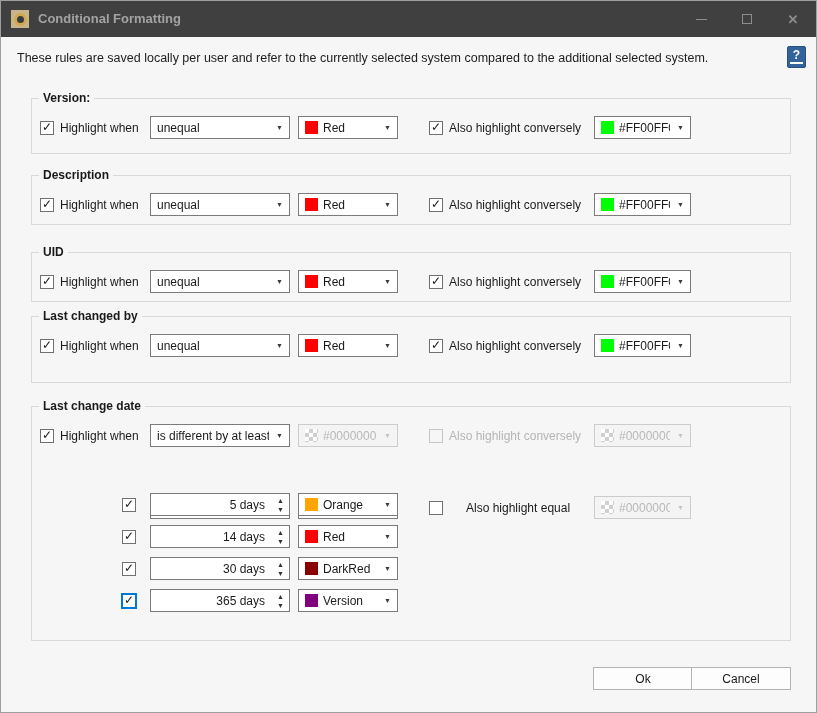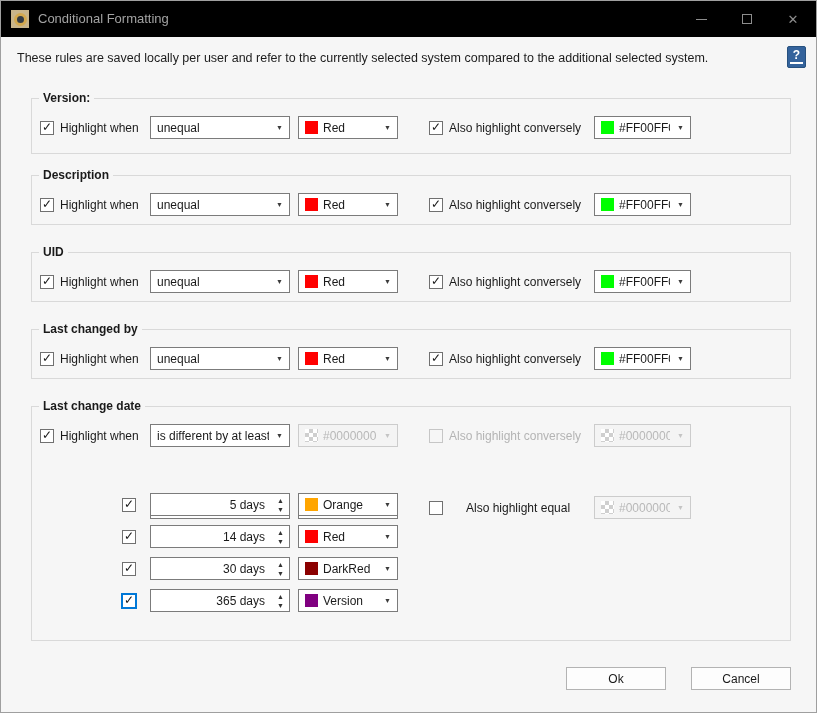--- a/index.html
+++ b/index.html
@@ -3,21 +3,21 @@
 <meta charset="utf-8">
 <style>
   * { box-sizing: border-box; margin: 0; padding: 0; }
   html,body { width:817px; height:713px; background:#e8e8e8; font-family:"Liberation Sans", sans-serif; }
   .window {
     position:absolute; left:0; top:0; width:817px; height:713px;
     background:#f6f6f6; border:1px solid #9f9f9f; overflow:hidden;
     color:#1a1a1a; font-size:12px;
   }
   
-  .titlebar { position:absolute; left:0; top:0; right:0; height:36px; background:#000000; }
+  .titlebar { position:absolute; left:0; top:0; right:0; height:36px; background:#404040;font-weight:bold; }
   .app-icon { position:absolute; left:10px; top:9px; width:18px; height:18px; background:#c9b58a; display:flex; align-items:center; justify-content:center; }
   .app-icon-core { width:13px; height:13px; border-radius:50%; background:#343c46; border:3px solid #d3a94f; }
   .title-text { position:absolute; left:37px; top:0; line-height:36px; font-size:13px; color:#a3a3a3; }
   .win-btns { position:absolute; right:0; top:0; height:36px; display:flex; }
   .win-btn { width:46px; height:36px; display:flex; align-items:center; justify-content:center; color:#8d8d8d; font-size:13px; }
   .glyph-min { width:11px; height:0; border-top:1px solid #8d8d8d; }
   .glyph-max { width:10px; height:10px; border:1px solid #8d8d8d; }
   
   .intro { position:absolute; left:16px; top:50px; width:740px; font-size:12.5px; color:#1c1c1c; }
   .help-icon { position:absolute; left:786px; top:45px; width:19px; height:22px; background:#34639c; border:1px solid #27517f; border-radius:2px; }
@@ -170,21 +170,21 @@
         <span class="lbl">Also highlight conversely</span>
       </span>
       <span class="select" style="left:562px;width:97px;">
         <span class="swatch" style="background: rgb(0, 255, 0);"></span>
         <span class="txt">#FF00FF00</span>
         <span class="arrow">▼</span>
       </span>
     </div>
   </div>
 
-  <div class="group" style="top:328px;height:50px;">
+  <div class="group" style="top:315px;height:67px;">
     <span class="group-title">Last changed by</span>
     <div class="row" style="top:17px;">
       <span class="chk" style="left:8px;">
         <span class="box">
             <span class="tick">✓</span>
           </span>
         <span class="lbl">Highlight when</span>
       </span>
       <span class="select" style="left:118px;width:140px;">
         <span class="txt">unequal</span>
@@ -337,16 +337,16 @@
         </span>
       </span>
       <span class="select" style="left:266px;width:100px;">
         <span class="swatch" style="background: rgb(128, 0, 128);"></span>
         <span class="txt">Version</span>
         <span class="arrow">▼</span>
       </span>
     </div>
   </div>
 
-  <div class="btn" style="left:565px;top:666px;text-align:right;">Ok</div>
+  <div class="btn" style="left:592px;top:666px;text-align:right;">Ok</div>
   <div class="btn" style="left:690px;top:666px;">Cancel</div>
 
 </div>
 
 </body></html>

